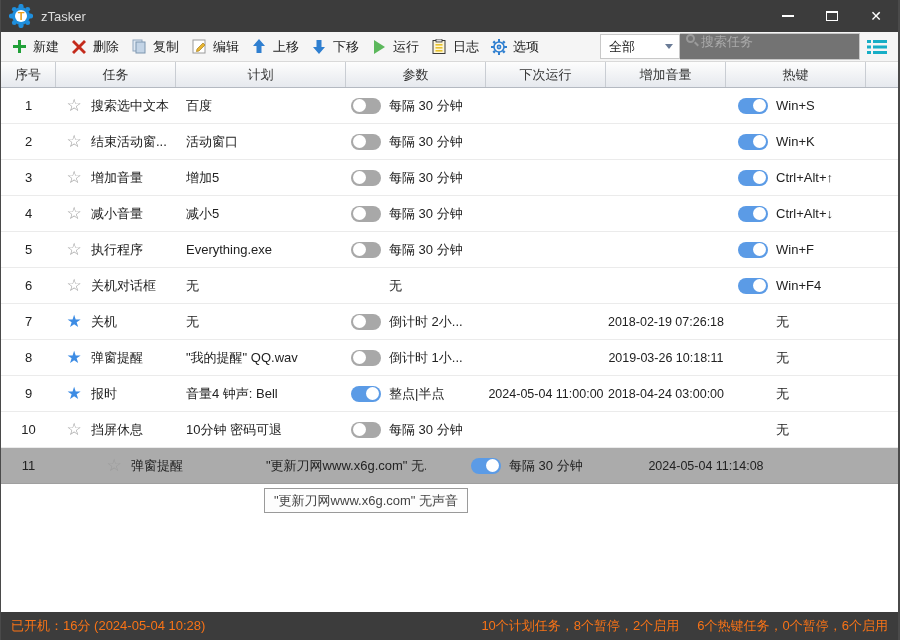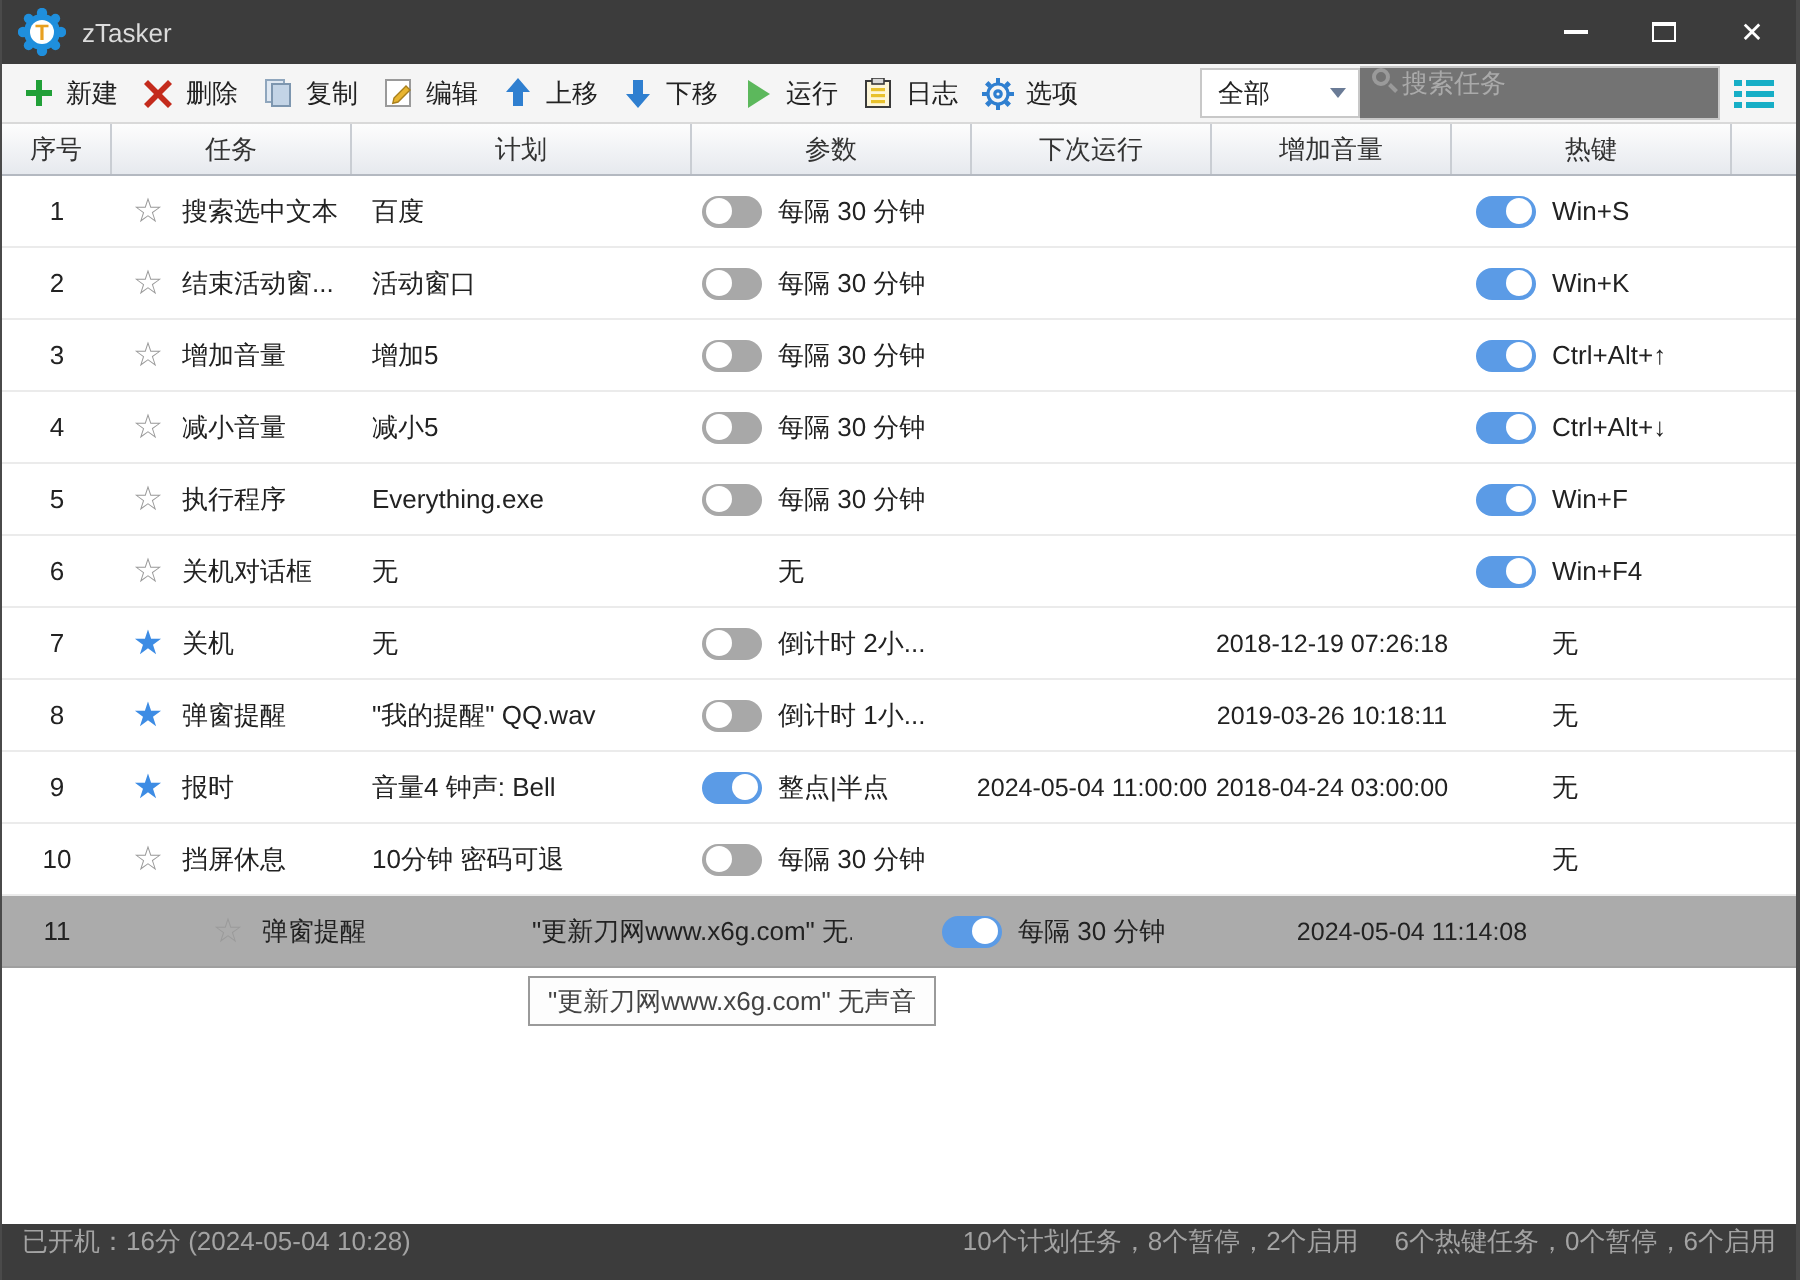--- a/index.html
+++ b/index.html
@@ -70,21 +70,21 @@
   .toggle.on::after { right:2px; } .toggle.off::after { left:2px; }
   .no-toggle-pad { margin-left:38px; }
 
   
   .tooltip { position:absolute; left:263px; top:488px; height:25px; background:#fdfdfd;
              border:1px solid #9a9a9a; display:flex; align-items:center; padding:0 9px;
              font-size:13px; color:#444; }
 
   
   .statusbar { position:absolute; left:0; bottom:0; right:0; height:28px; background:#3c3c3c;
-               display:flex; padding:0 10px; font-size:13px; color:#a3a3a3;gap:12px; }
+               display:flex; align-items:center; padding:0 10px; font-size:13px; color:#f97316;gap:12px; }
   .status-right { margin-left:auto; display:flex; gap:18px; }
 </style>
 </head>
 <body>
 
 <div class="window">
 
   <div class="titlebar">
     <svg class="logo" viewBox="0 0 24 24">
       <g fill="#1f8fdd">
@@ -361,21 +361,21 @@
         <div class="td td-task">
           <span class="star filled">★</span>
           <span>关机</span>
         </div>
         <div class="td td-param">无</div>
         <div class="td td-sched">
           <span class="toggle off"></span>
           <span>倒计时 2小...</span>
         </div>
         <div class="td td-date"></div>
-        <div class="td td-date">2018-12-19 07:26:18</div>
+        <div class="td td-date">2018-02-19 07:26:18</div>
         <div class="td td-hot">
           <span class="no-toggle-pad">无</span>
         </div>
         <div class="td"></div>
       </div>
       <div class="trow">
         <div class="td td-no">8</div>
         <div class="td td-task">
           <span class="star filled">★</span>
           <span>弹窗提醒</span>

